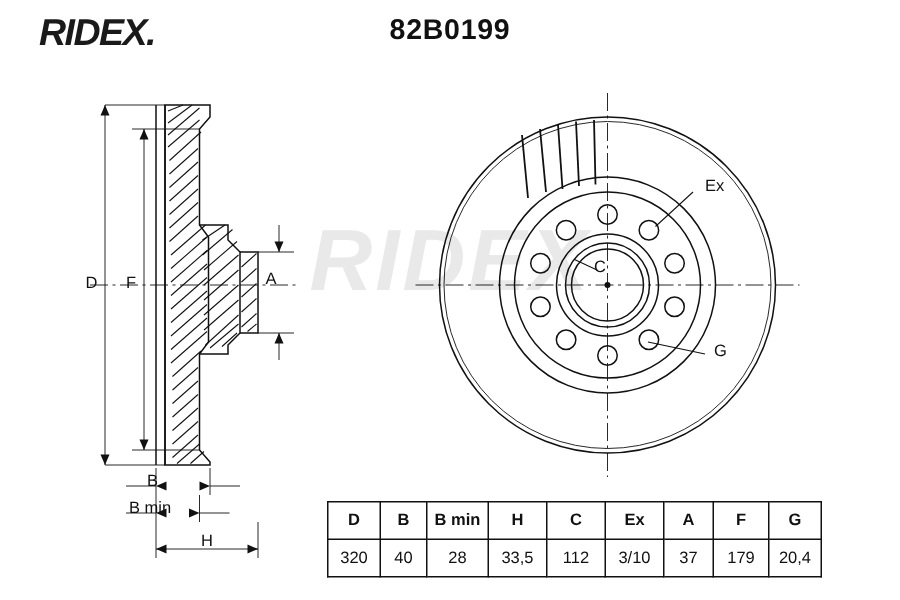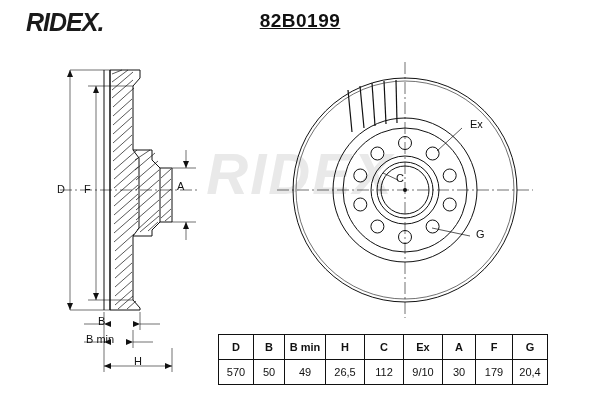--- a/index.html
+++ b/index.html
@@ -38,21 +38,20 @@
     position: absolute;
     left: 0;
     top: 10px;
     width: 600px;
     text-align: center;
     font-family: "Liberation Sans", sans-serif;
     font-weight: bold;
     font-size: 19px;
     letter-spacing: 0.5px;
     color: #111111;
-    text-decoration: underline;
   }
   
   .watermark {
     position: absolute;
     left: 30px;
     top: 140px;
     width: 540px;
     text-align: center;
     font-family: "Liberation Sans", sans-serif;
     font-weight: bold;
@@ -306,26 +305,26 @@
       <td class="c-b">B</td>
       <td class="c-bmin">B min</td>
       <td class="c-h">H</td>
       <td class="c-c">C</td>
       <td class="c-ex">Ex</td>
       <td class="c-a">A</td>
       <td class="c-f">F</td>
       <td class="c-g">G</td>
     </tr>
     <tr>
-      <td class="c-d">570</td>
-      <td class="c-b">50</td>
-      <td class="c-bmin">49</td>
-      <td class="c-h">26,5</td>
+      <td class="c-d">320</td>
+      <td class="c-b">40</td>
+      <td class="c-bmin">28</td>
+      <td class="c-h">33,5</td>
       <td class="c-c">112</td>
-      <td class="c-ex">9/10</td>
-      <td class="c-a">30</td>
+      <td class="c-ex">3/10</td>
+      <td class="c-a">37</td>
       <td class="c-f">179</td>
       <td class="c-g">20,4</td>
     </tr>
   </tbody>
     </table>
 
 </div>
 
 </body></html>

